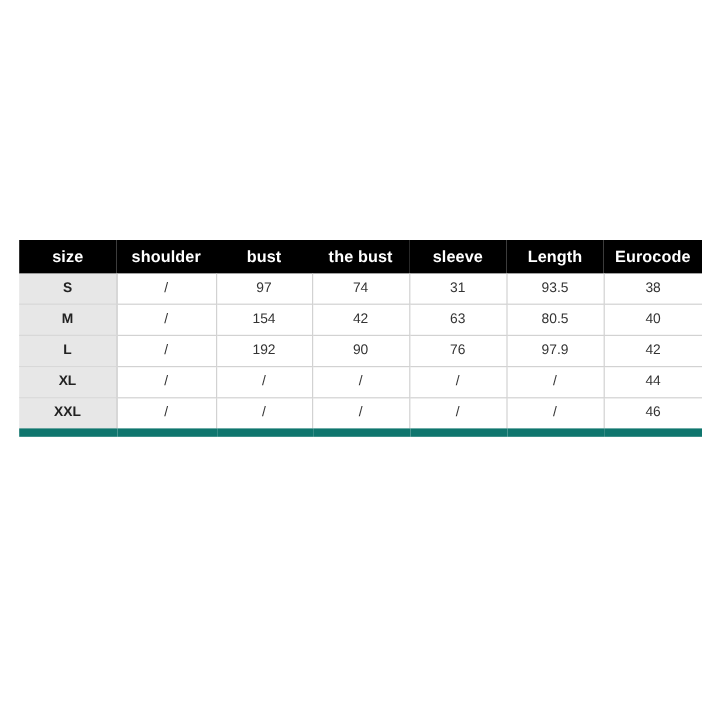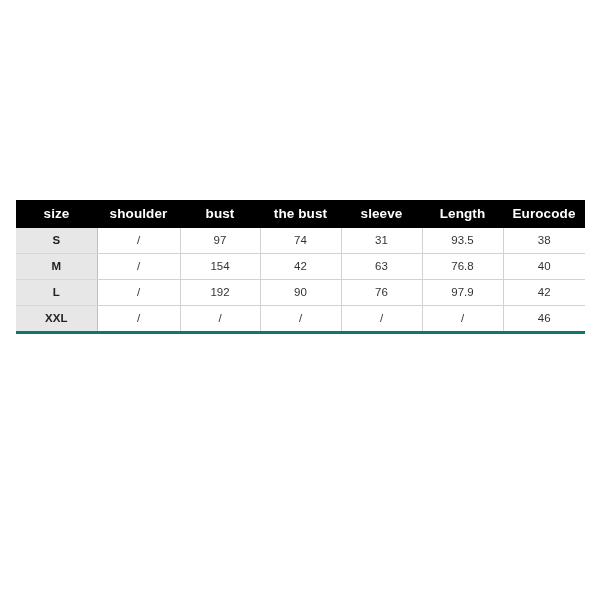--- a/index.html
+++ b/index.html
@@ -72,21 +72,21 @@
   table.size-chart tbody td.size-cell {
     background: #e7e7e7;
     font-weight: bold;
     font-size: 11.5px;
     color: #222222;
     border-right: 1px solid #bfbfbf;
     border-bottom: 1px solid #d8d8d8;
   }
 
   table.size-chart tbody tr:last-child td {
-    border-bottom: 3px solid #0f766e;
+    border-bottom: 7px solid #0f766e;
   }
 </style>
 </head>
 <body>
 
 <div id="size-chart-wrapper">
   <table class="size-chart">
     <colgroup>
       <col class="c-size">
       <col class="c-shoulder">
@@ -116,31 +116,40 @@
         <td>31</td>
         <td>93.5</td>
         <td>38</td>
       </tr>
       <tr>
         <td class="size-cell">M</td>
         <td>/</td>
         <td>154</td>
         <td>42</td>
         <td>63</td>
-        <td>76.8</td>
+        <td>80.5</td>
         <td>40</td>
       </tr>
       <tr>
         <td class="size-cell">L</td>
         <td>/</td>
         <td>192</td>
         <td>90</td>
         <td>76</td>
         <td>97.9</td>
         <td>42</td>
+      </tr>
+      <tr>
+        <td class="size-cell">XL</td>
+        <td>/</td>
+        <td>/</td>
+        <td>/</td>
+        <td>/</td>
+        <td>/</td>
+        <td>44</td>
       </tr>
       <tr>
         <td class="size-cell">XXL</td>
         <td>/</td>
         <td>/</td>
         <td>/</td>
         <td>/</td>
         <td>/</td>
         <td>46</td>
       </tr>

